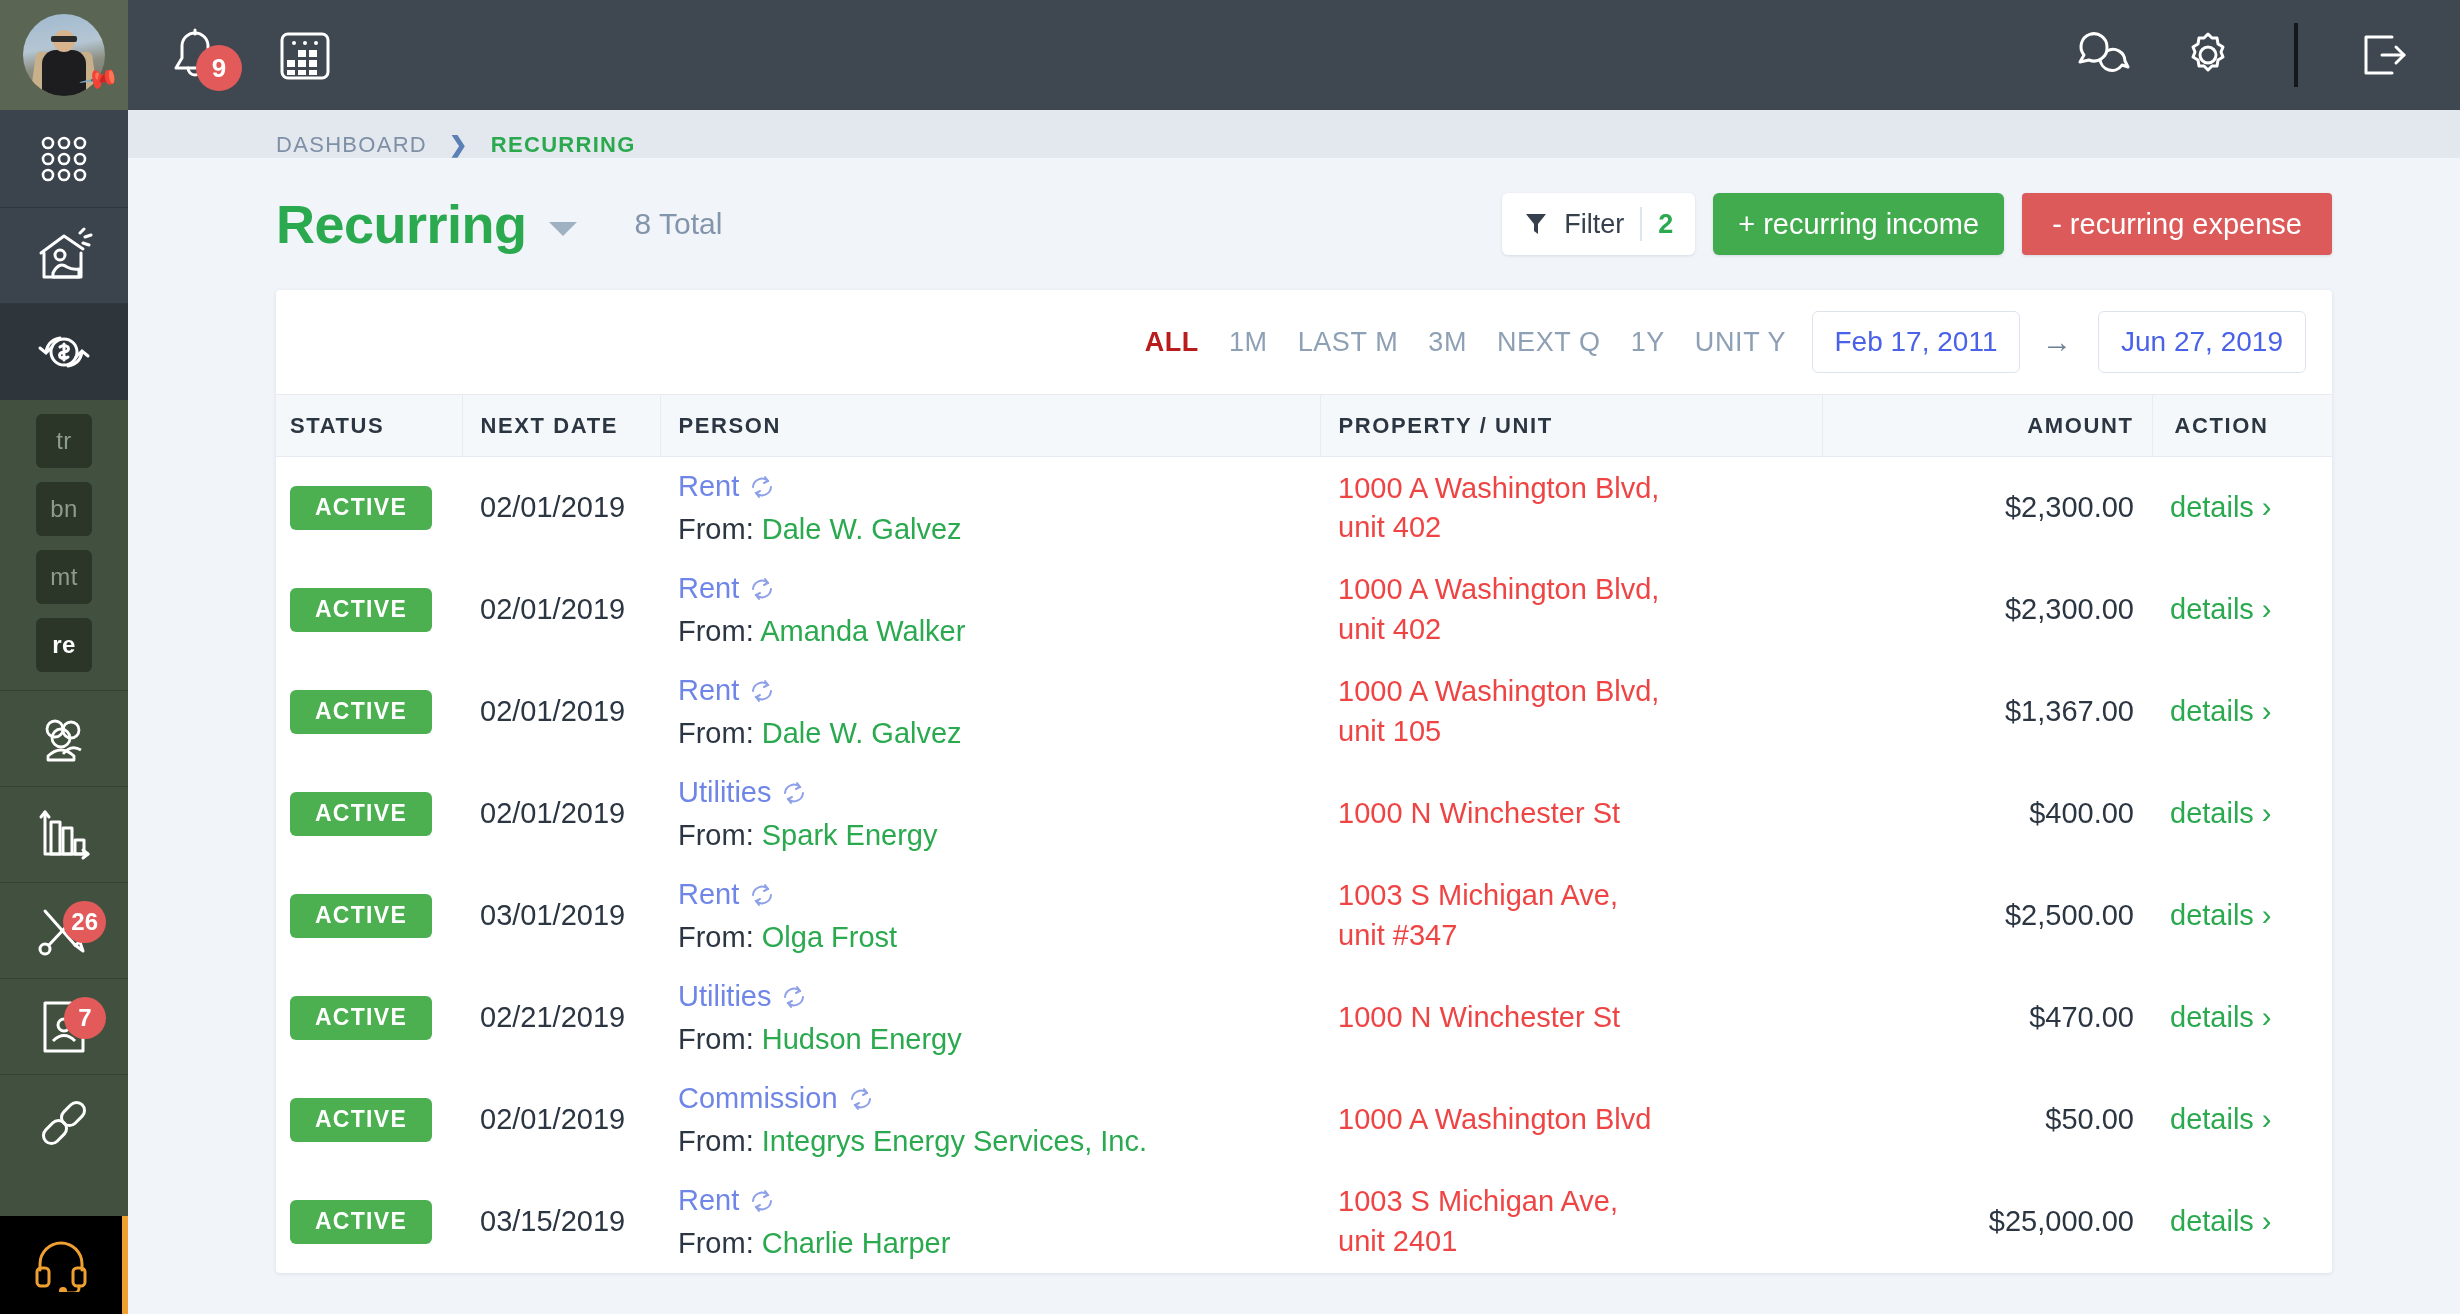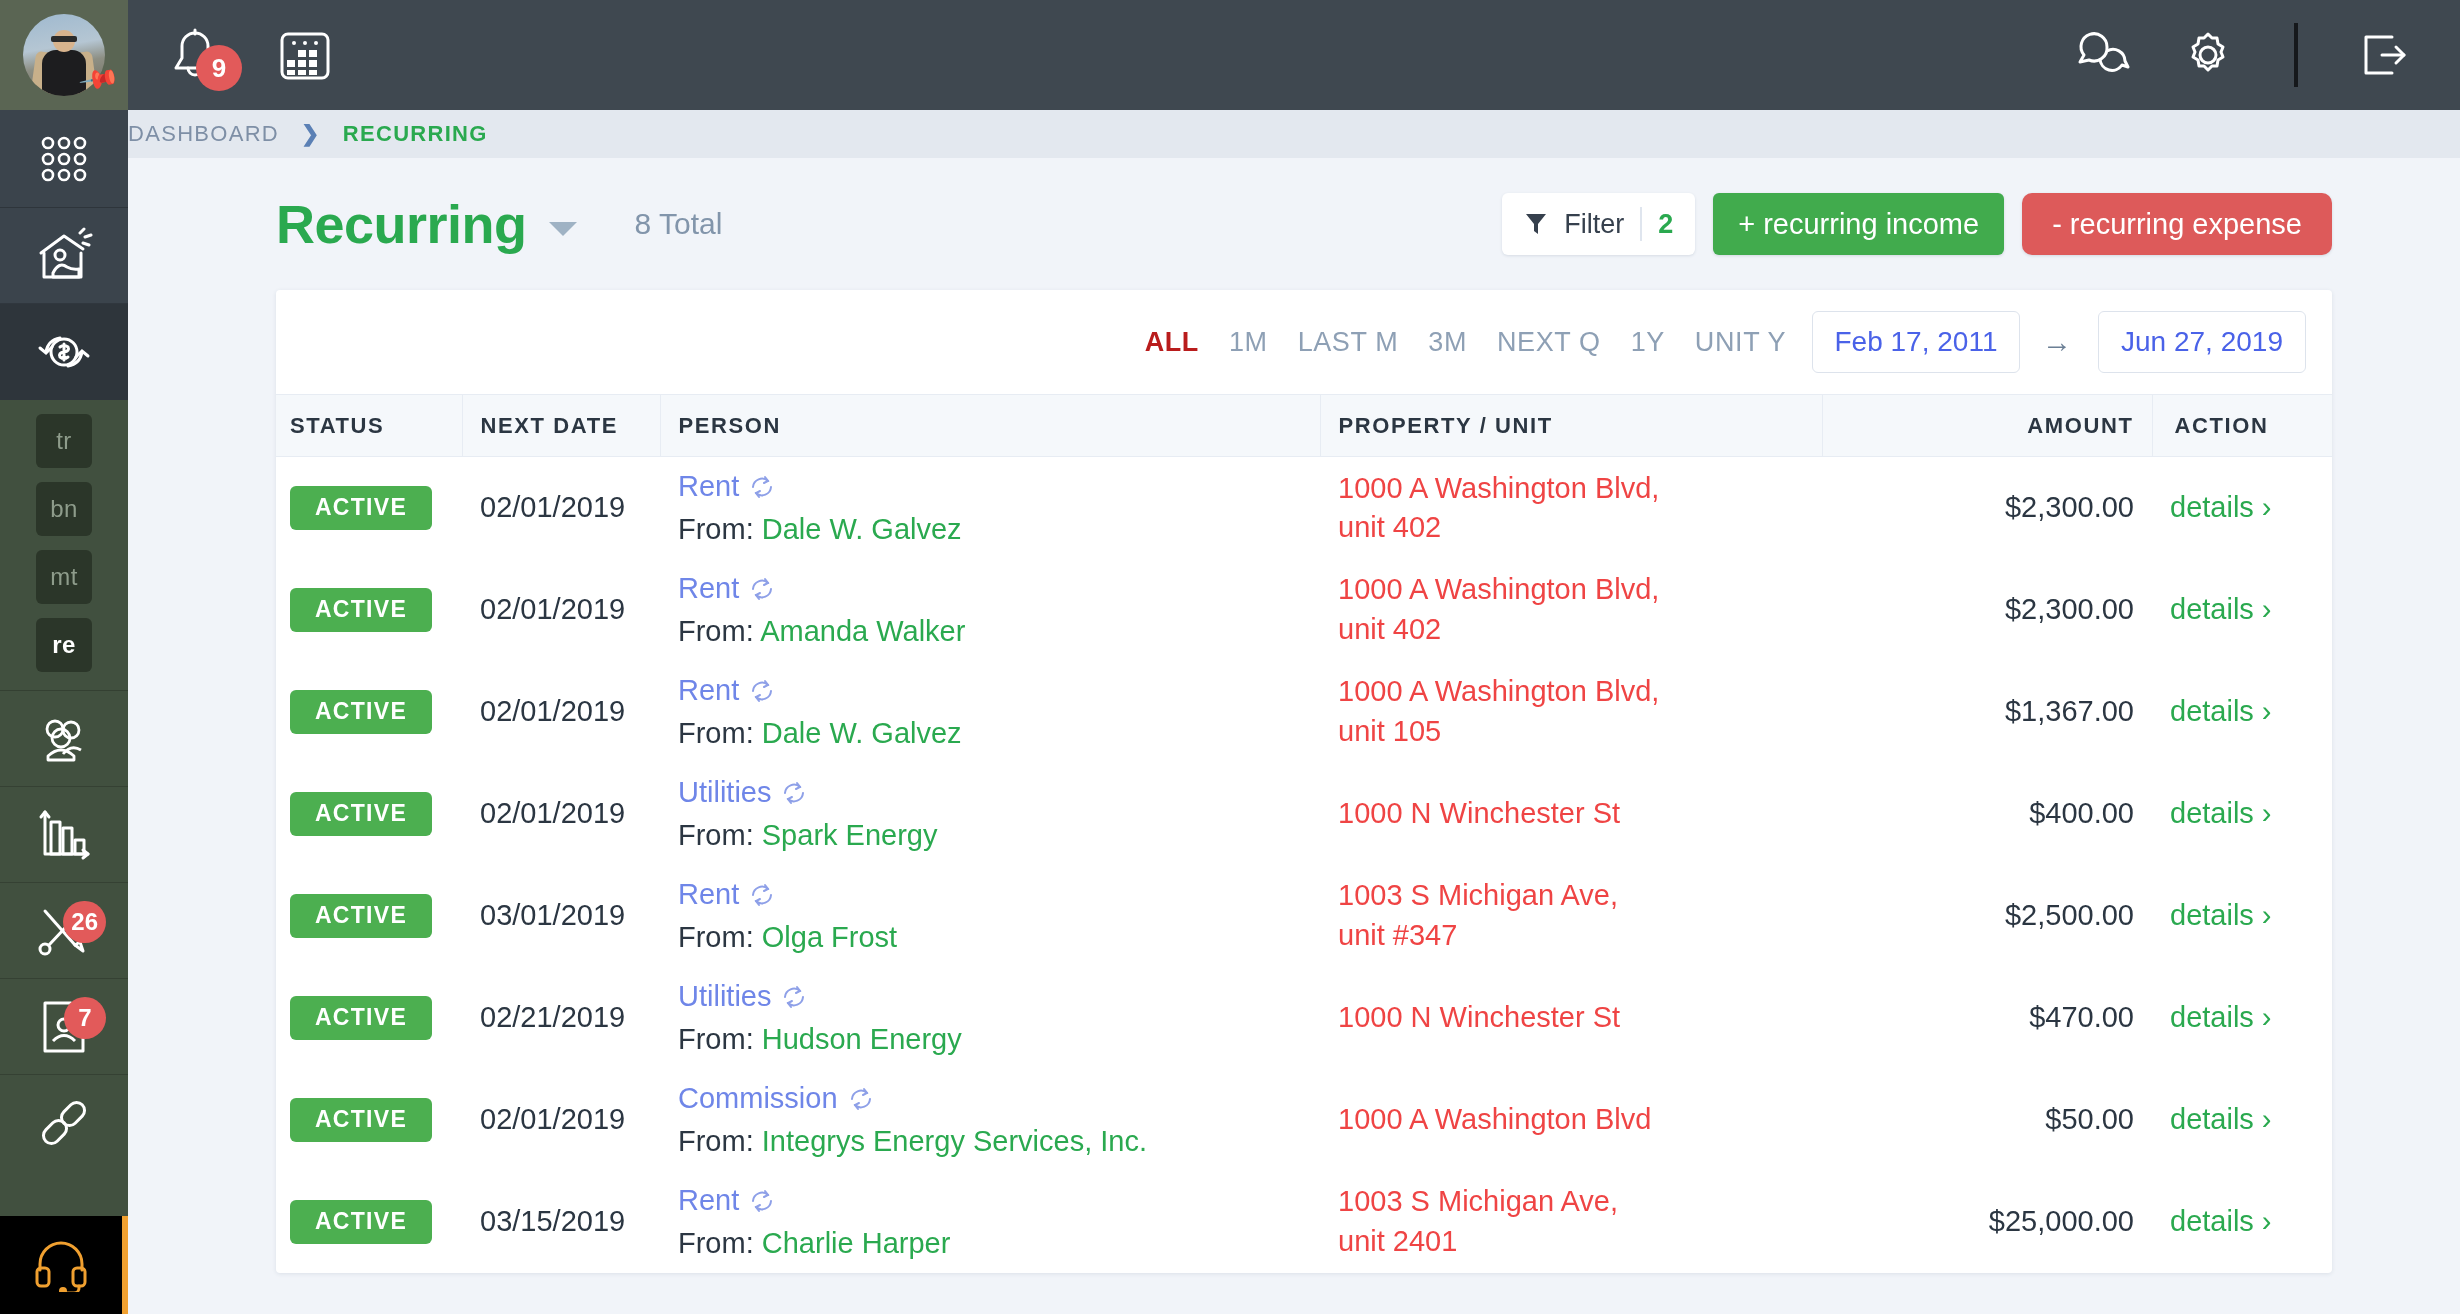--- a/index.html
+++ b/index.html
@@ -76,22 +76,22 @@
     height: 110px; background:#3f4850;
     display:flex; align-items:center; padding: 0 0 0 40px;
   }
   .topbar-left { display:flex; align-items:center; gap: 56px; }
   .icon-btn { position:relative; display:flex; align-items:center; justify-content:center; }
   .icon-btn .badge { right:-20px; bottom:-8px; min-width:46px; height:46px; font-size:26px;}
   .topbar-right { margin-left:auto; display:flex; align-items:center; gap: 48px; padding-right: 48px; }
   .divider-v { width:4px; height:64px; background:#15181b; margin: 0 10px; }
 
   .crumbs {
-    height: 48px; background:#e3e8ef; display:flex; align-items:center;
-    gap: 22px; font-size: 22px; letter-spacing: 1.3px;
+    height: 48px; background:#e3e8ef; display:flex; align-items:flex-end;
+    padding-left: 148px; gap: 22px; font-size: 22px; letter-spacing: 1.3px;
   }
   .crumb-muted { color:#7e8fa6; }
   .crumb-sep { color:#5b80b5; font-size:22px; font-weight:bold;}
   .crumb-current { color:#2aa94f; font-weight:bold; }
 
   .content { flex:1; background:#f1f4f9; padding: 0 128px 0 148px; position:relative; }
 
   .page-head { display:flex; align-items:center; height: 132px; }
   .page-title { font-size: 54px; color:#2aa94f; font-weight:bold; letter-spacing:-.5px;}
   .caret-down {
@@ -107,21 +107,21 @@
     font-size: 27px; color:#36404d;
   }
   .filter-btn .sep { width:2px; height:34px; background:#dfe5ee; }
   .filter-count { color:#2aa94f; font-weight:bold; }
   .btn-green {
     background:#41ab4d; color:#fff; border-radius:6px; height:62px;
     display:flex; align-items:center; padding: 0 25px; font-size:29px;
     box-shadow: 0 1px 3px rgba(40,60,90,.15);
   }
   .btn-red {
-    background:#dd5a5a; color:#fff; border-radius:10px; height:62px;
+    background:#dd5a5a; color:#fff; border-radius:4px; height:62px;
     display:flex; align-items:center; padding: 8px 30px; font-size:29px;
     box-shadow: 0 1px 3px rgba(40,60,90,.15);
   }
 
   .card {
     background:#fff; border-radius: 4px; box-shadow: 0 1px 4px rgba(40,60,90,.10);
     overflow:hidden;
   }
   .range-bar { height: 104px; display:flex; align-items:center; justify-content:flex-end; padding-right: 26px; }
   .range-presets { display:flex; align-items:center; gap: 30px; font-size: 27px; letter-spacing:.6px; }

